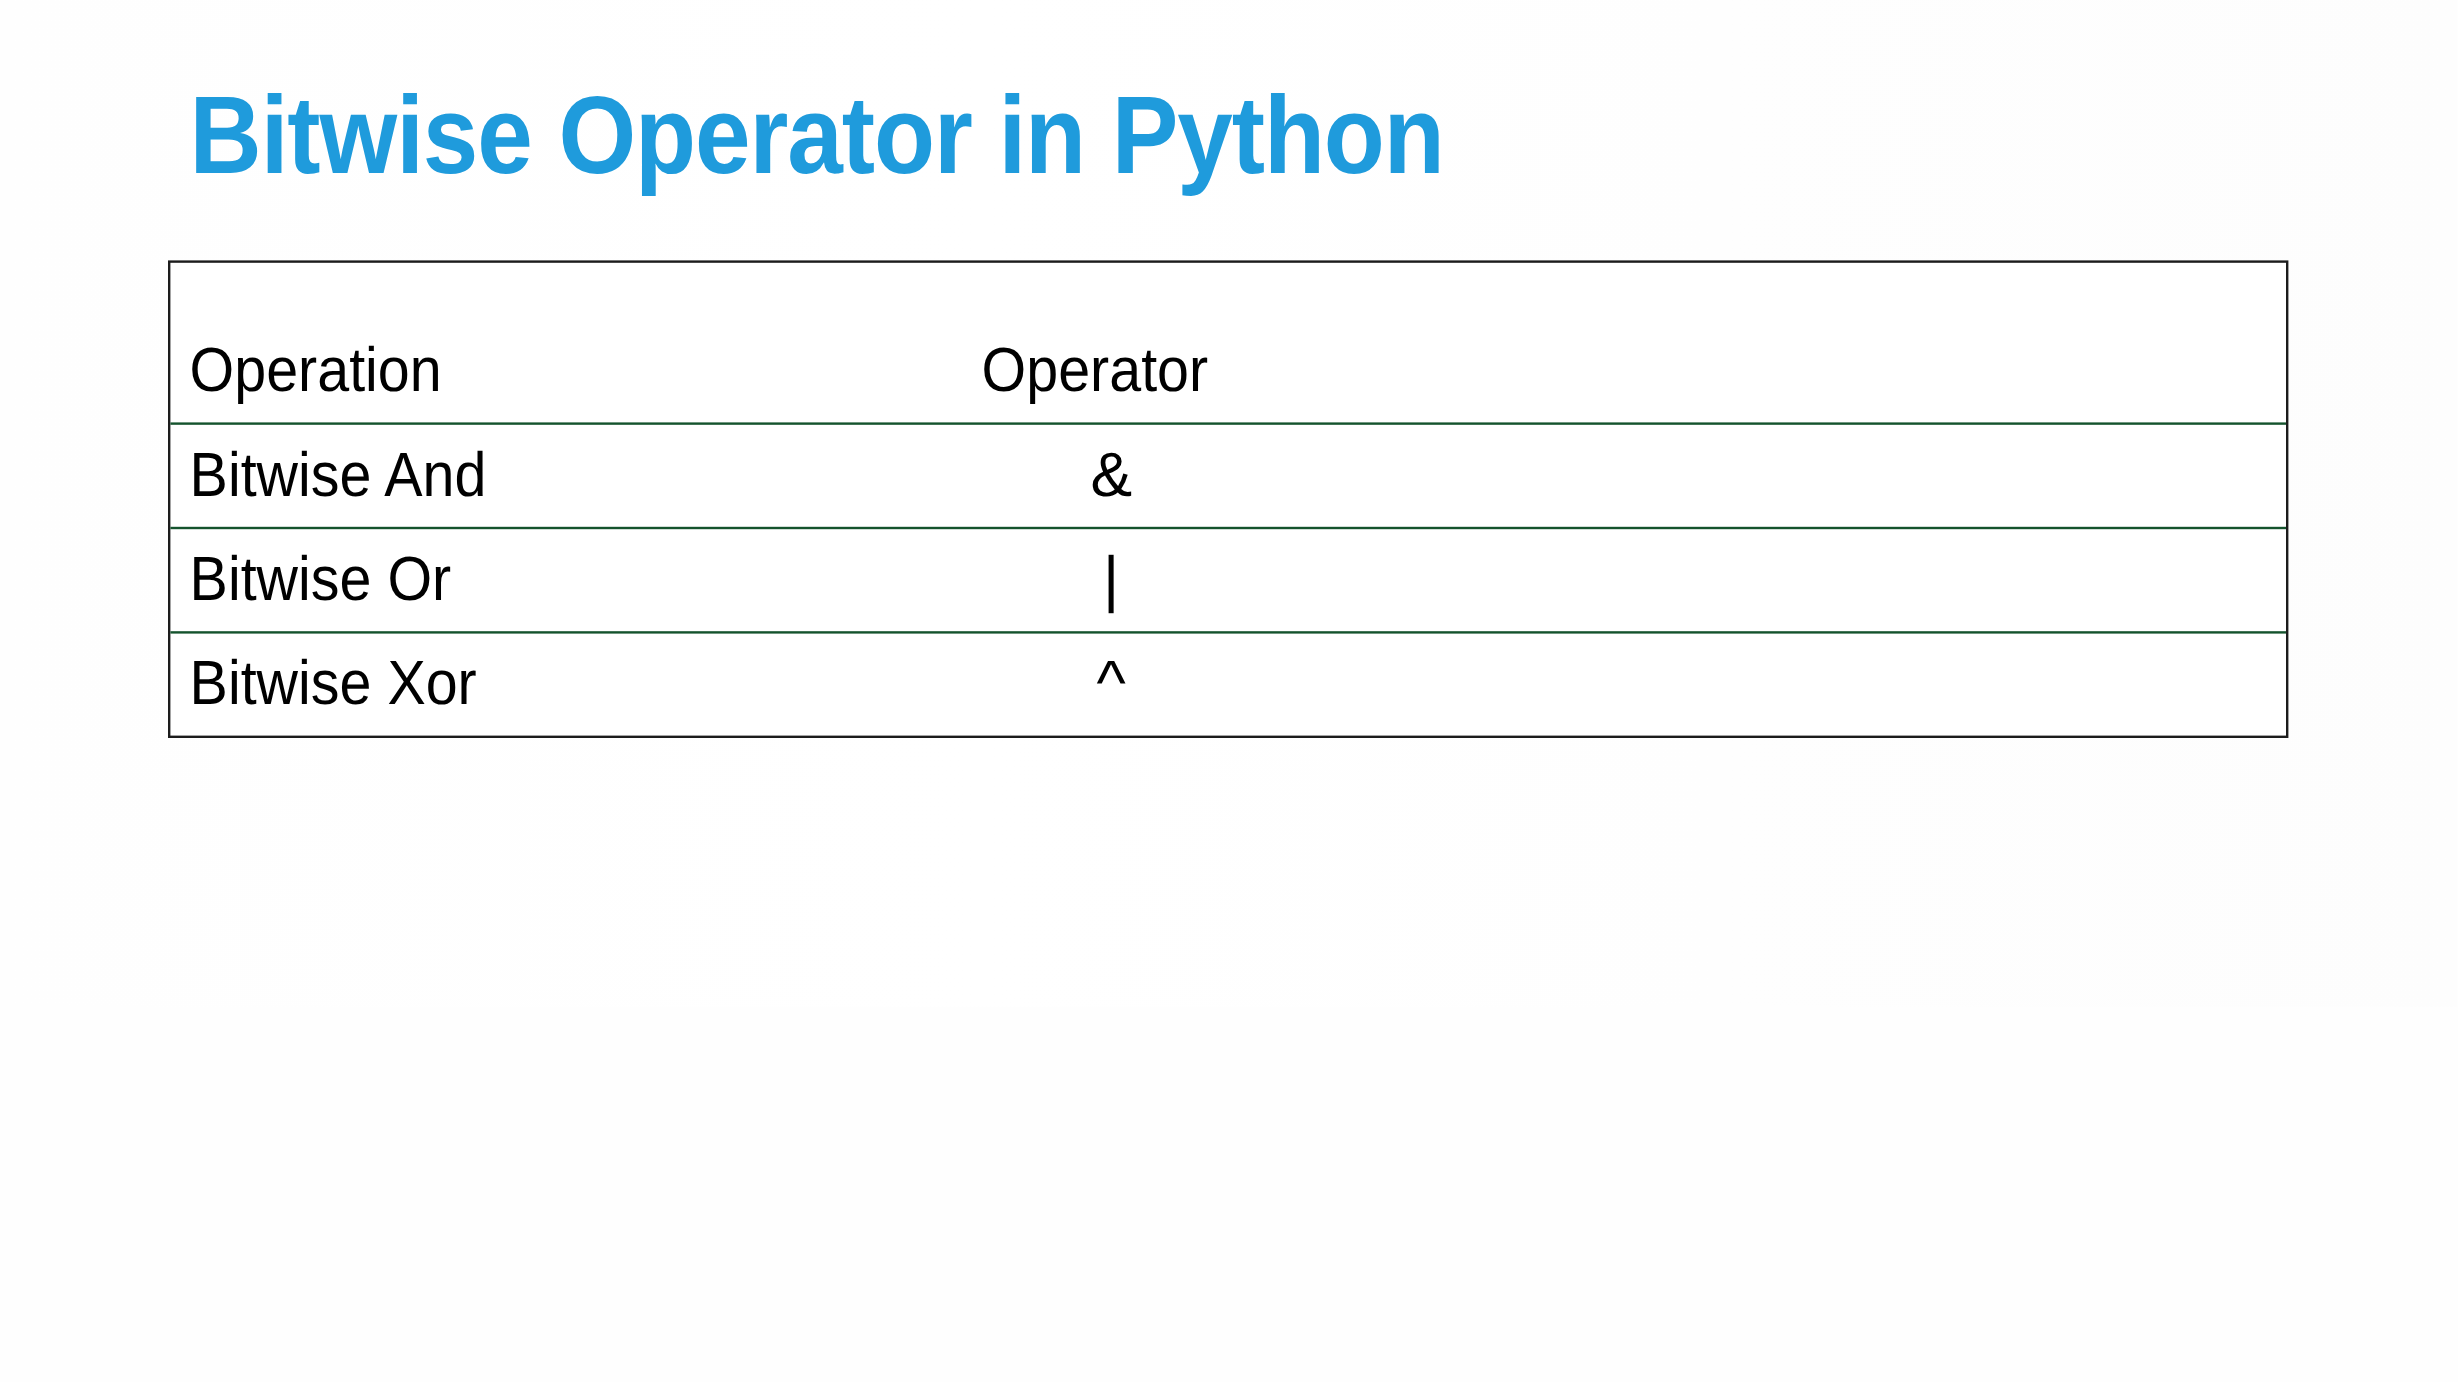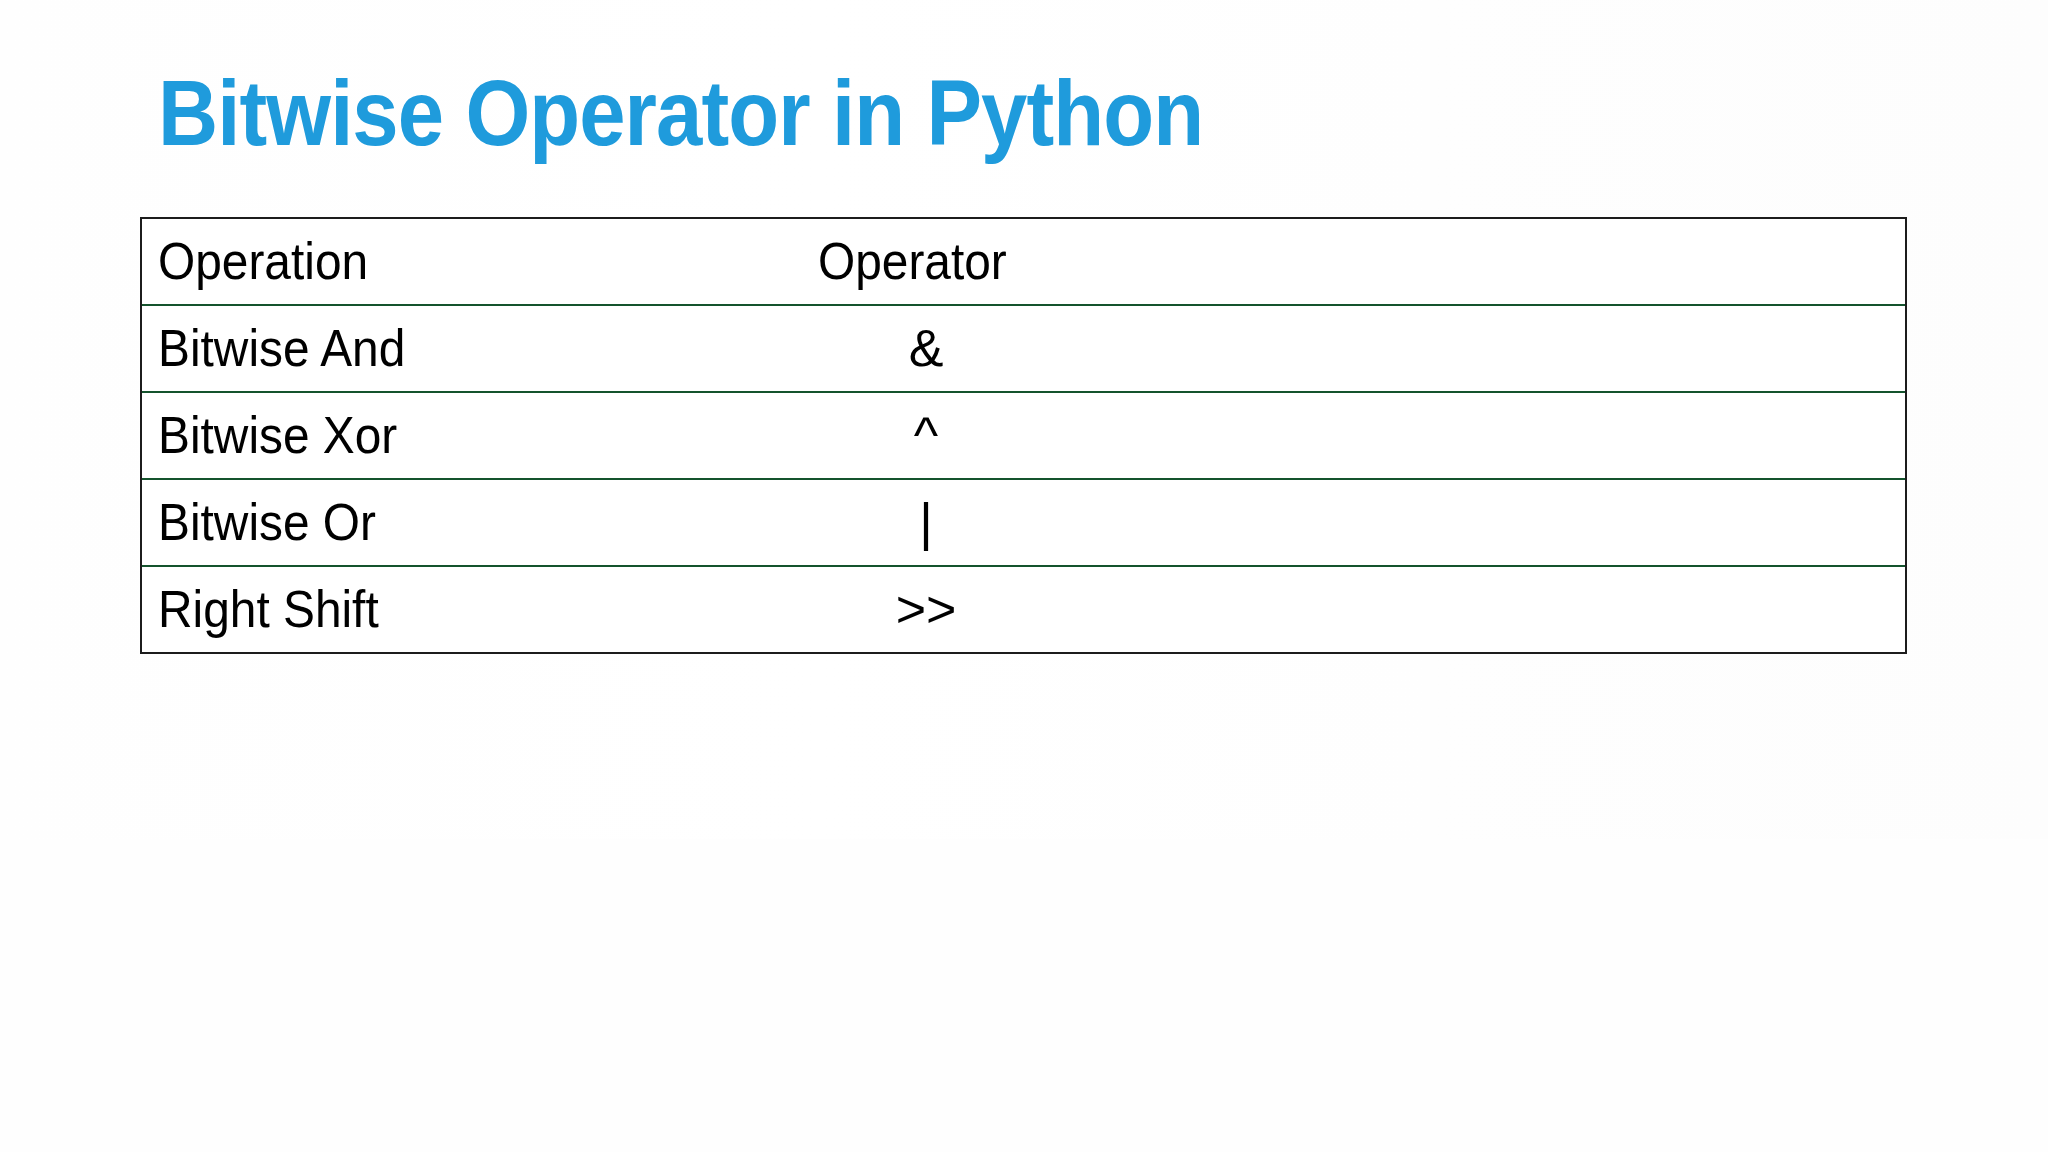--- a/index.html
+++ b/index.html
@@ -46,20 +46,21 @@
     }
     .row {
       position: relative;
       height: 87px;
       box-sizing: border-box;
       border-top: 2px solid #14532d;
     }
     .row:first-child {
       border-top: none;
       height: 85px;
+      margin-top: 48px;
     }
     .cell {
       position: absolute;
       top: 0;
       height: 85px;
       line-height: 85px;
       font-family: "Liberation Sans", sans-serif;
       font-size: 52px;
       color: #000000;
       white-space: nowrap;
@@ -93,29 +94,25 @@
       <span class="cell op-name">Operation</span>
       <span class="cell op-header">Operator</span>
     </div>
 
     <div class="row">
       <span class="cell op-name">Bitwise And</span>
       <span class="cell op-symbol">&amp;</span>
     </div>
 
     <div class="row">
+      <span class="cell op-name">Bitwise Or</span>
+      <span class="cell op-symbol">|</span>
+    </div>
+
+    <div class="row">
       <span class="cell op-name">Bitwise Xor</span>
       <span class="cell op-symbol">^</span>
     </div>
 
-    <div class="row">
-      <span class="cell op-name">Bitwise Or</span>
-      <span class="cell op-symbol">|</span>
-    </div>
 
-
-    <div class="row">
-      <span class="cell op-name">Right Shift</span>
-      <span class="cell op-symbol">&gt;&gt;</span>
-    </div>
 
   </div>
 </div>
 
 </body></html>

